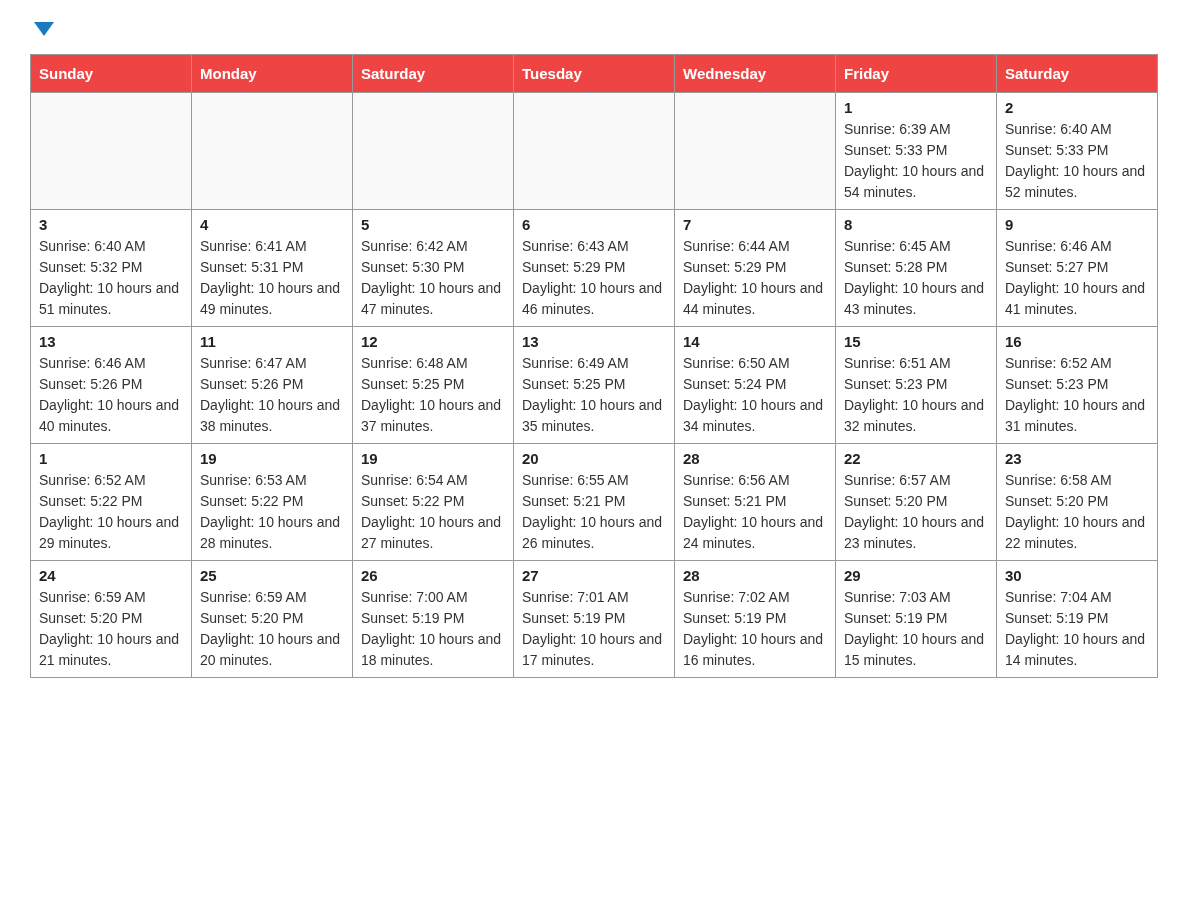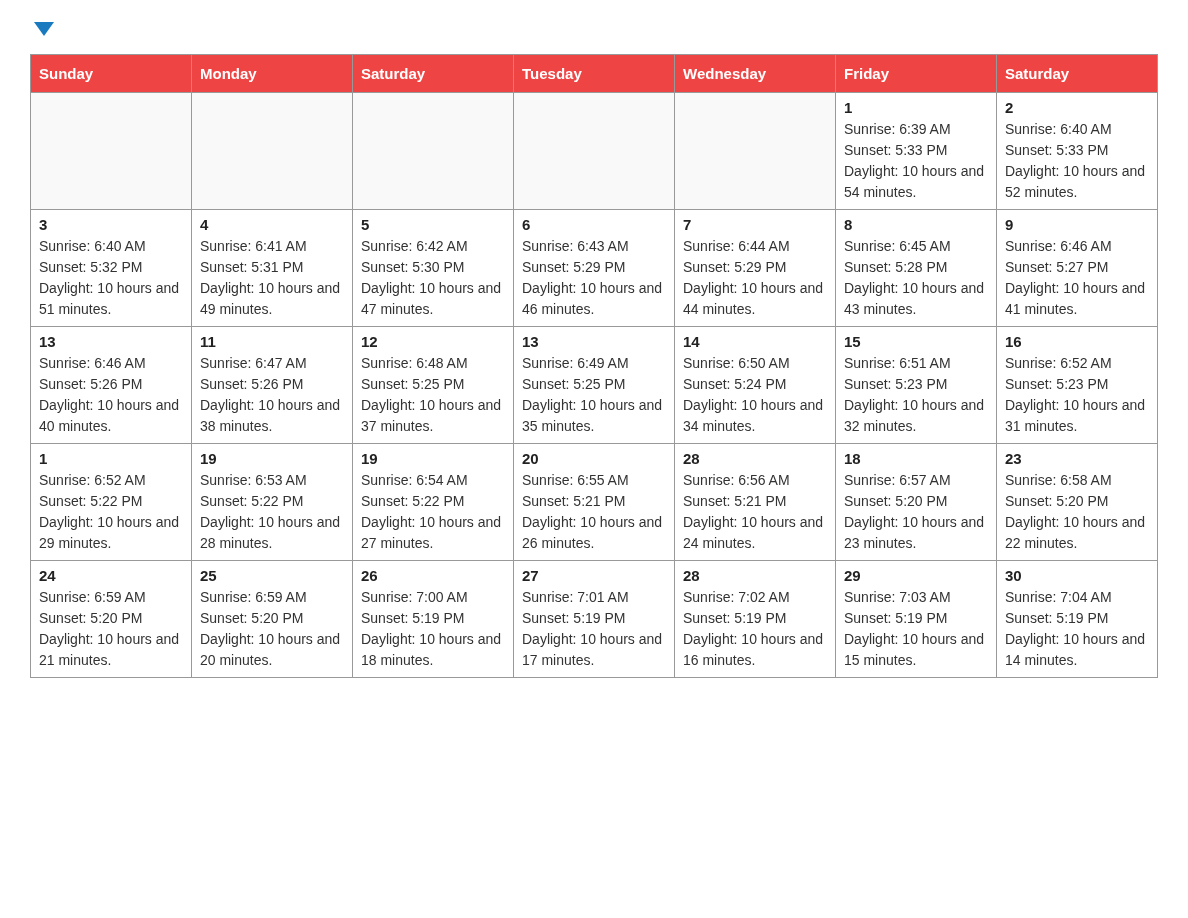--- a/index.html
+++ b/index.html
@@ -218,21 +218,21 @@
         </td>
         <td>
           <span class="day-number">20</span>
           <div class="day-info">Sunrise: 6:55 AM<br>Sunset: 5:21 PM<br>Daylight: 10 hours and 26 minutes.</div>
         </td>
         <td>
           <span class="day-number">28</span>
           <div class="day-info">Sunrise: 6:56 AM<br>Sunset: 5:21 PM<br>Daylight: 10 hours and 24 minutes.</div>
         </td>
         <td>
-          <span class="day-number">18</span>
+          <span class="day-number">22</span>
           <div class="day-info">Sunrise: 6:57 AM<br>Sunset: 5:20 PM<br>Daylight: 10 hours and 23 minutes.</div>
         </td>
         <td>
           <span class="day-number">23</span>
           <div class="day-info">Sunrise: 6:58 AM<br>Sunset: 5:20 PM<br>Daylight: 10 hours and 22 minutes.</div>
         </td>
       </tr>
       <tr>
         <td>
           <span class="day-number">24</span>

